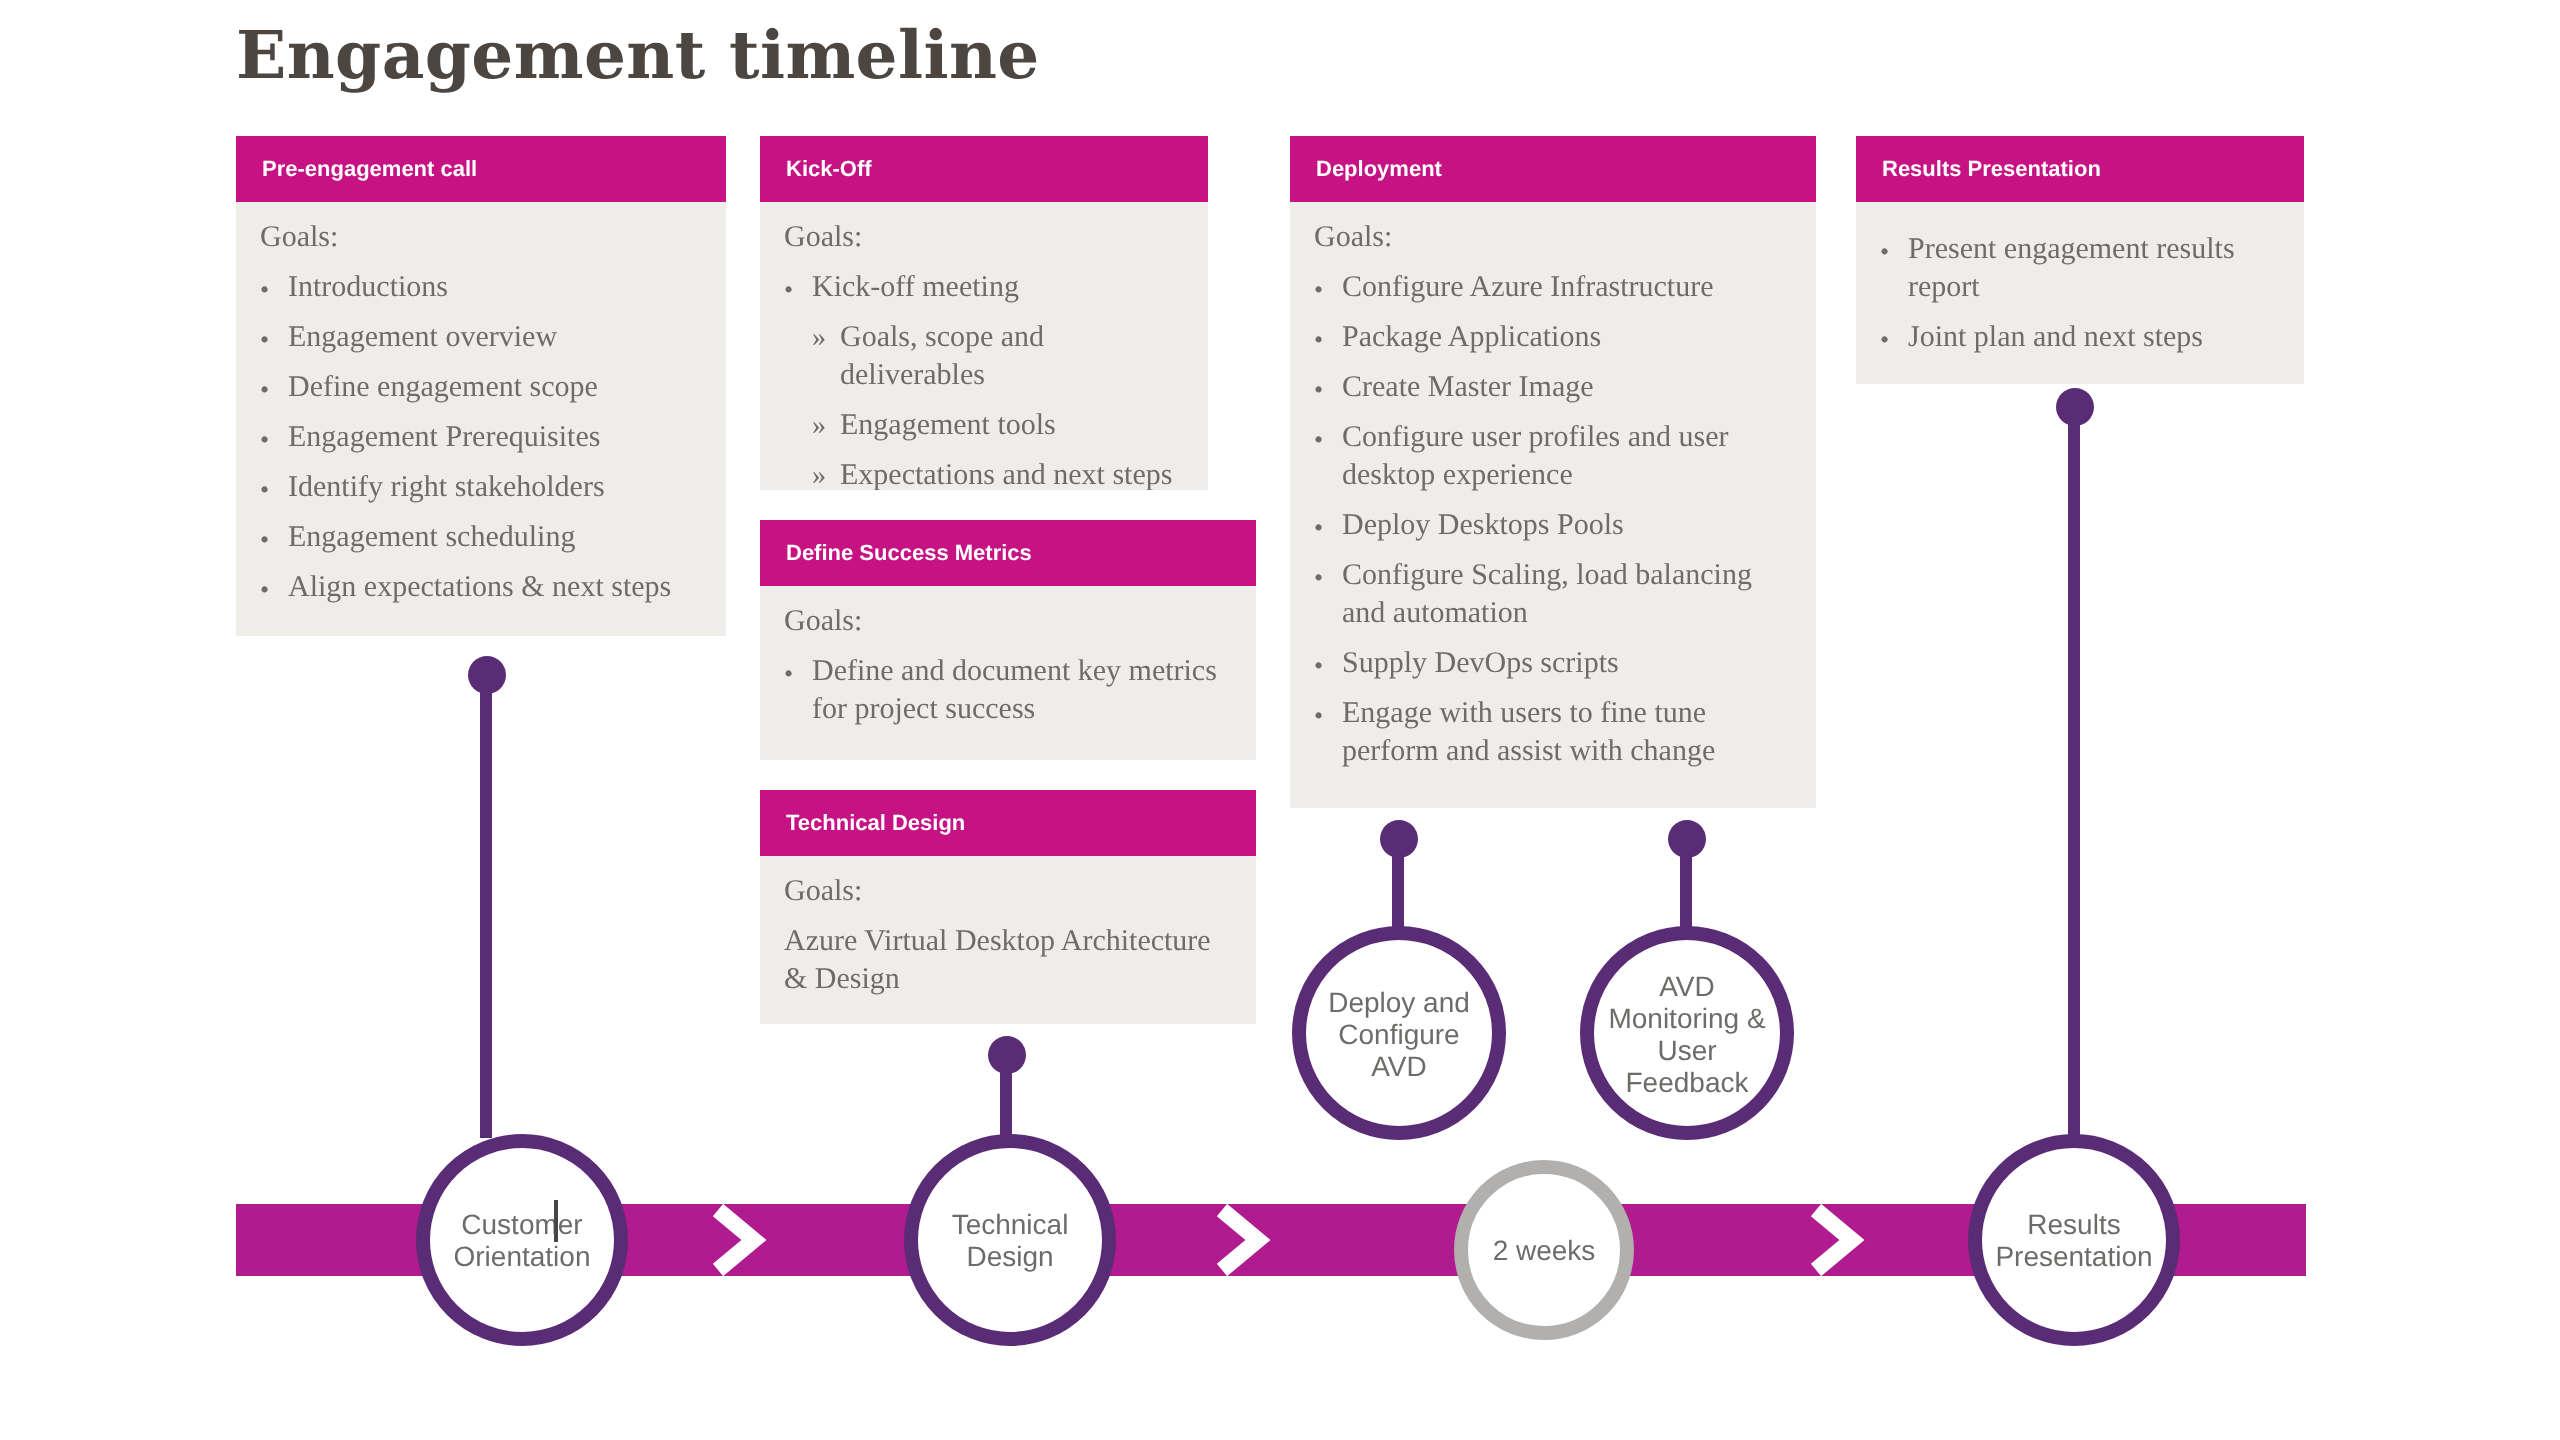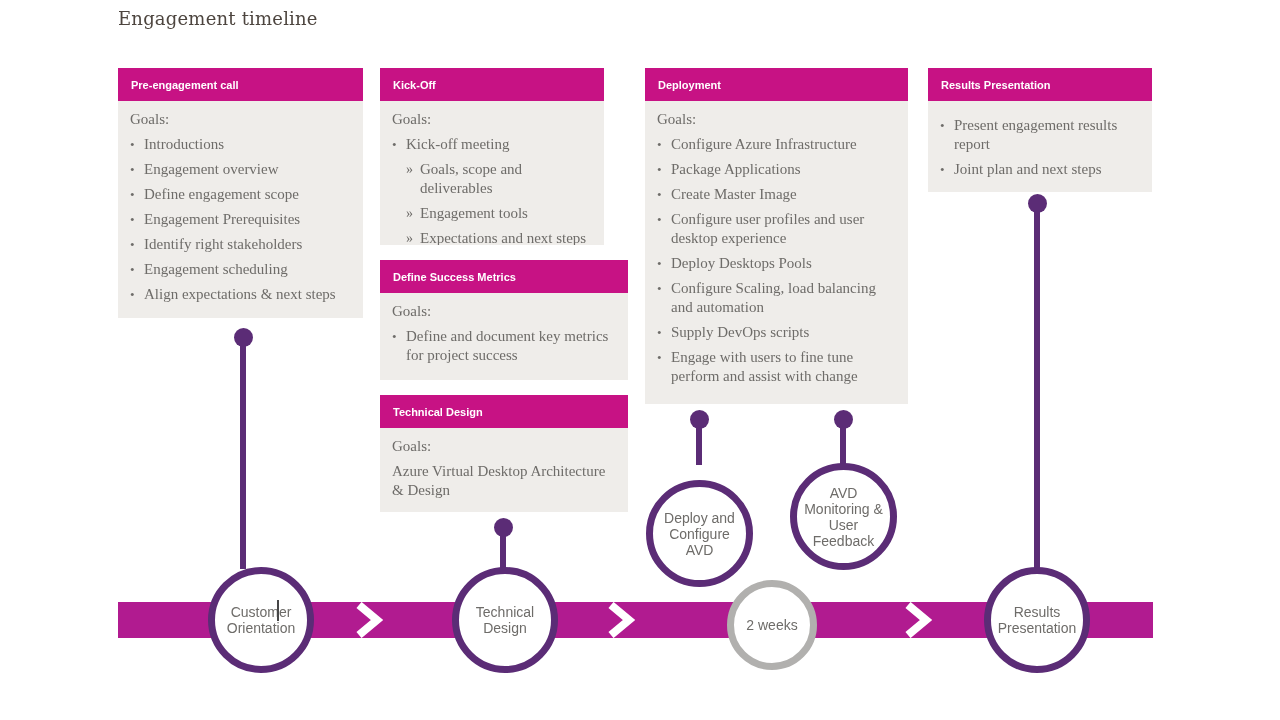--- a/index.html
+++ b/index.html
@@ -2,21 +2,21 @@
 <html style="--magenta: #c71284; --bar: #b11b90; --purple: #5b2c76; --gray-ring: #b1b0ae; --panel-bg: #efedea; --text: #6e6c69; --title-color: #4d453f; --chevron: #ffffff;"><head>
 <meta charset="utf-8">
 <style>
   html,body{margin:0;padding:0;background:#fff;}
   #canvas{
     position:relative;width:1280px;height:720px;overflow:hidden;background:#ffffff;
     font-family:"Liberation Sans",sans-serif;
   }
   .slide-title{
     position:absolute;left:118px;top:8px;
-    font-family:"DejaVu Serif",serif;font-size:18px;font-weight:400;
+    font-family:"DejaVu Serif",serif;font-size:33px;font-weight:700;
     color:var(--title-color);letter-spacing:.2px;
   }
   .panel{position:absolute;}
   .panel-header{
     height:33px;display:flex;align-items:center;
     background:var(--magenta);color:#fff;font-size:11px;font-weight:bold;
     padding-left:13px;box-sizing:border-box;
   }
   .panel-body{
     background:var(--panel-bg);box-sizing:border-box;
@@ -239,21 +239,21 @@
   <div class="node purple" style="left:452px;top:567px;">
     <span class="lbl" style="width:76px;">Technical Design</span>
   </div>
   <div class="node gray" style="left:727px;top:580px;">
     <span class="lbl">2 weeks</span>
   </div>
   <div class="node purple" style="left:984px;top:567px;">
     <span class="lbl" style="width:94px;">Results Presentation</span>
   </div>
 
-  <div class="node big" style="left:646px;top:480px;">
+  <div class="node big" style="left:646px;top:463px;">
     <span class="lbl" style="width:72px;">Deploy and Configure AVD</span>
   </div>
   <div class="node big" style="left:790px;top:463px;">
     <span class="lbl" style="width:82px;">AVD Monitoring &amp; User Feedback</span>
   </div>
 
   <div class="text-cursor" style="left:277px;top:600px;"></div>
 
 </div>
 

